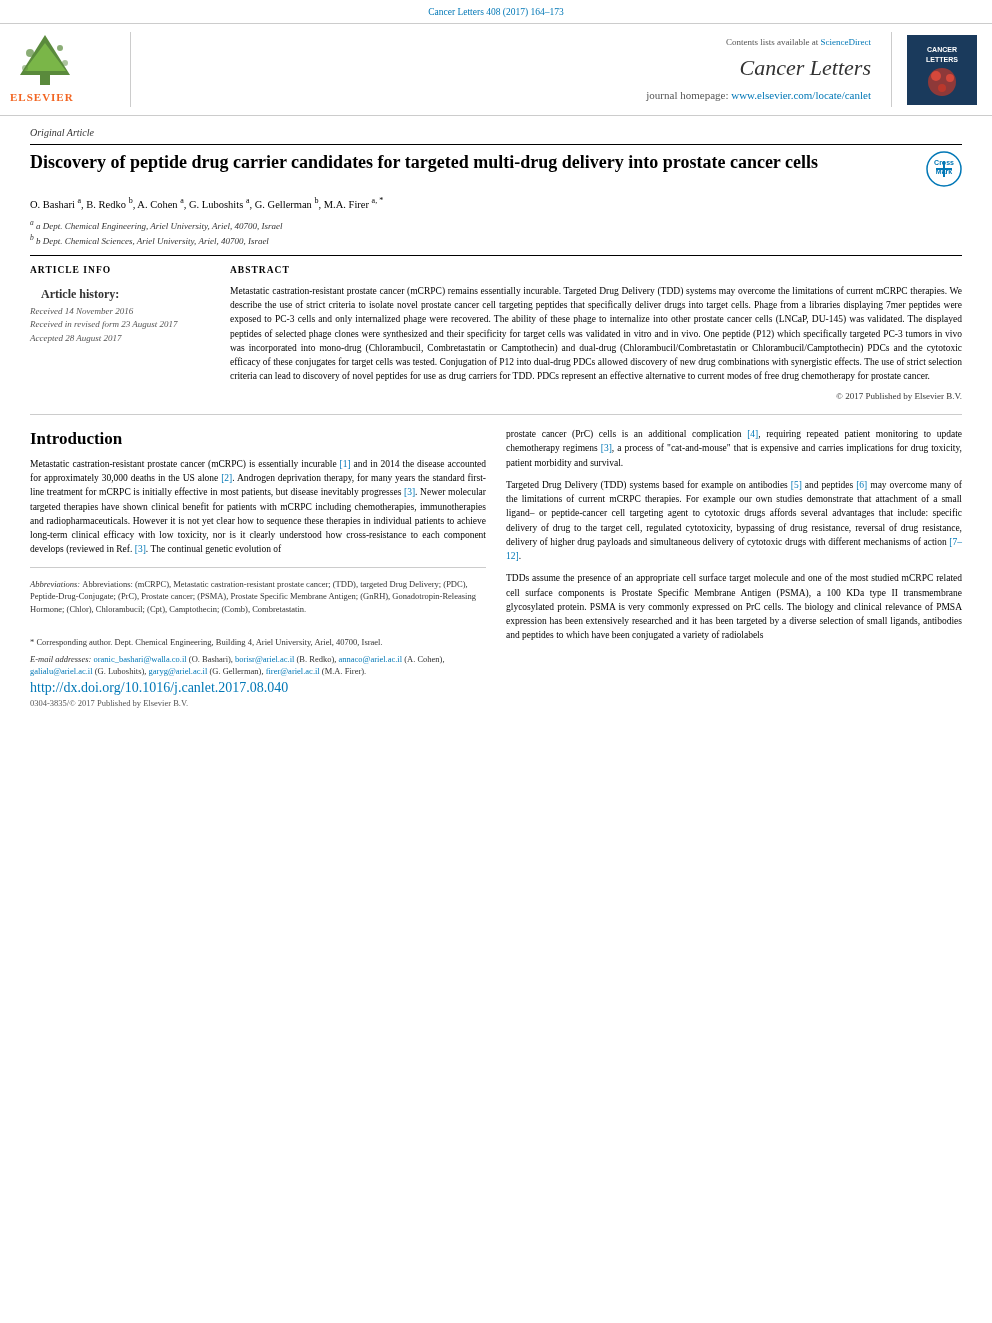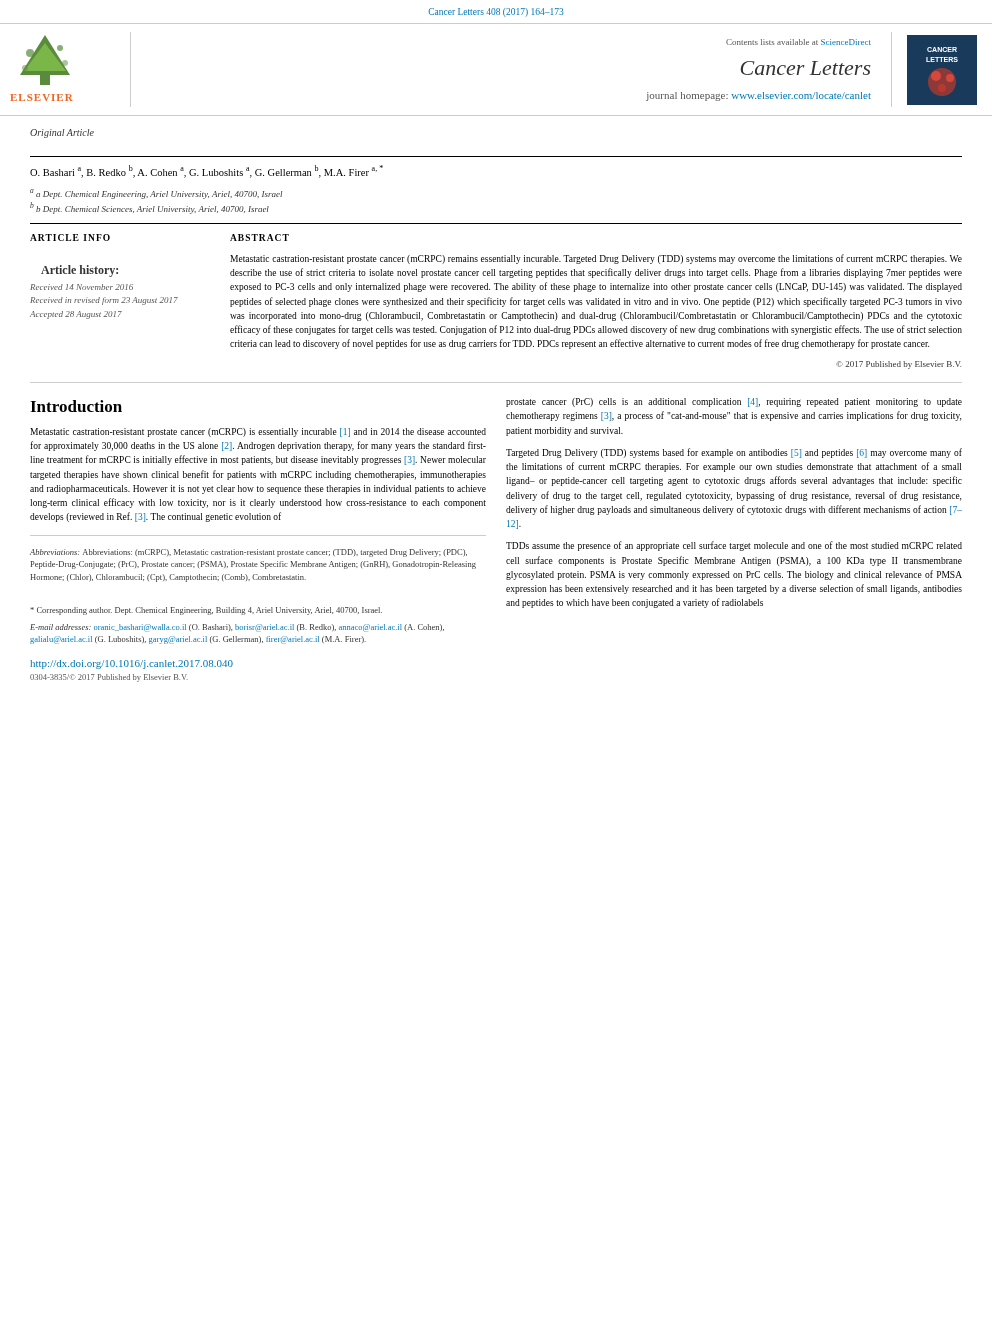--- a/index.html
+++ b/index.html
@@ -110,21 +110,21 @@
     .main-content {
       padding: 10px 30px;
     }
 
     .article-type {
       font-size: 10px;
       font-style: italic;
       color: #333;
       margin-bottom: 6px;
       border-bottom: 1px solid #000;
-      padding-bottom: 16px;
+      padding-bottom: 4px;
     }
 
     .article-title {
       font-size: 18px;
       font-weight: bold;
       color: #000;
       margin-bottom: 8px;
       line-height: 1.3;
       display: flex;
       align-items: flex-start;
@@ -160,21 +160,21 @@
     .article-info {
       width: 180px;
       flex-shrink: 0;
     }
 
     .info-section-title {
       font-size: 9.5px;
       font-weight: bold;
       font-variant: small-caps;
       letter-spacing: 1px;
-      margin-bottom: 16px;
+      margin-bottom: 8px;
     }
 
     .info-subsection {
       margin-bottom: 8px;
     }
 
     .info-label {
       font-size: 12px;
       color: #333;
       font-weight: bold;
@@ -263,23 +263,22 @@
       color: #333;
       line-height: 1.5;
     }
 
     .footnote-section a {
       color: #0077b6;
       text-decoration: none;
     }
 
     .doi-line {
-      font-size: 11px;
-      color: #0077b6;
-      margin-top: 10px;
+      font-size: 14px;
+      color: #0077b6;
     }
 
     .issn-line {
       font-size: 8.5px;
       color: #555;
     }
 
     .inline-ref {
       color: #0077b6;
     }
@@ -341,20 +340,30 @@
         <circle cx="34" cy="52" r="4" fill="#c0392b" opacity="0.9"></circle>
       </svg>
     </div>
   </div>
 </div>
 
 <div class="main-content">
 
   <div class="article-type">Original Article</div>
 
+  <div class="article-title">
+    <span>Discovery of peptide drug carrier candidates for targeted multi-drug delivery into prostate cancer cells</span>
+
+    <svg class="crossmark-svg" viewBox="0 0 36 36" xmlns="http://www.w3.org/2000/svg">
+      <circle cx="18" cy="18" r="17" fill="none" stroke="#0077b6" stroke-width="1.5"></circle>
+      <text x="18" y="14" font-size="7" fill="#0077b6" text-anchor="middle" font-family="Arial" font-weight="bold">Cross</text>
+      <text x="18" y="23" font-size="7" fill="#0077b6" text-anchor="middle" font-family="Arial" font-weight="bold">Mark</text>
+      <path d="M10 18 L26 18 M18 10 L18 26" stroke="#0077b6" stroke-width="2"></path>
+    </svg>
+  </div>
 
   <div class="authors">
     O. Bashari <sup class="author-sup">a</sup>, B. Redko <sup class="author-sup">b</sup>, A. Cohen <sup class="author-sup">a</sup>, G. Luboshits <sup class="author-sup">a</sup>, G. Gellerman <sup class="author-sup">b</sup>, M.A. Firer <sup class="author-sup">a, *</sup>
   </div>
 
   <div class="affiliations">
     <sup>a</sup> <span>a Dept. Chemical Engineering, Ariel University, Ariel, 40700, Israel</span><br>
     <sup>b</sup> <span>b Dept. Chemical Sciences, Ariel University, Ariel, 40700, Israel</span>
   </div>
 

